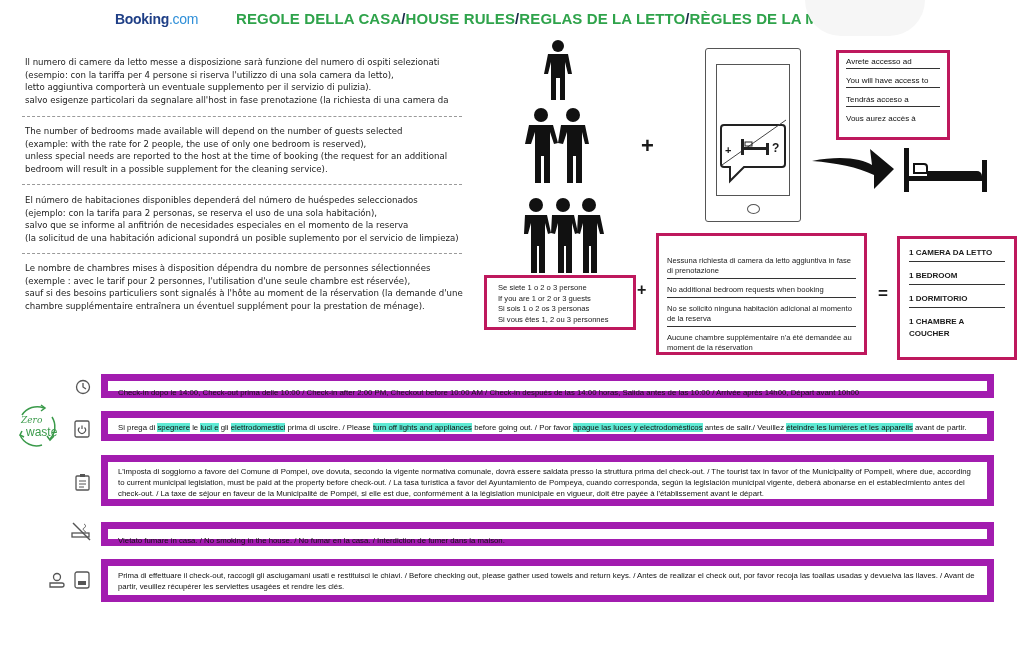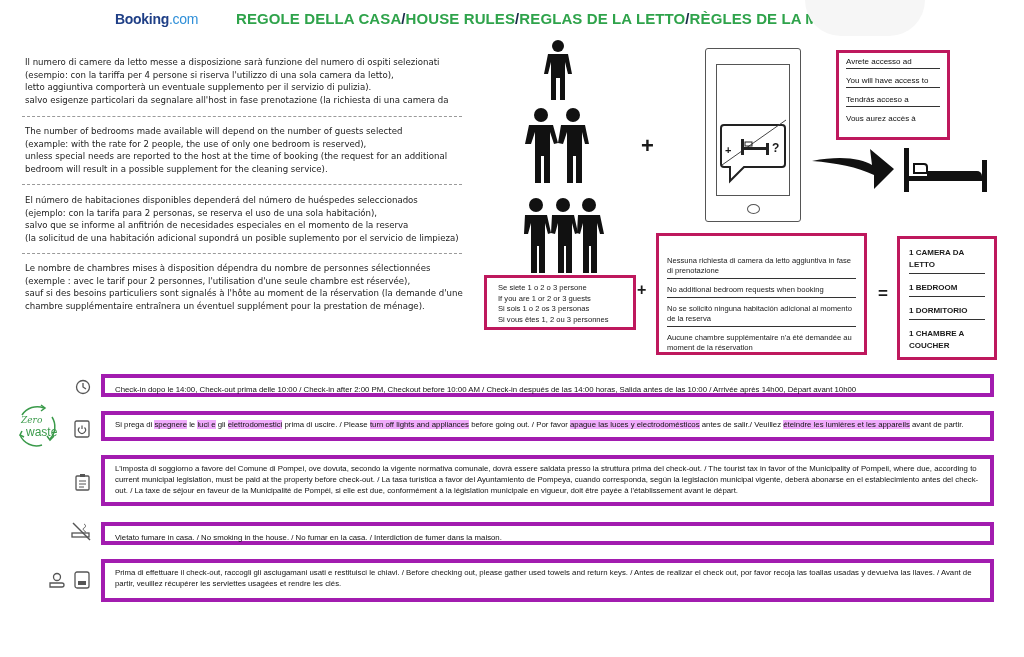--- a/index.html
+++ b/index.html
@@ -7,22 +7,22 @@
   .abs { position:absolute; }
   .logo { left:115px; top:11px; font-size:14px; font-weight:bold; letter-spacing:-0.3px; }
   .logo .b { color:#1f3f86; }
   .logo .c { color:#2f8fd8; font-weight:normal; }
   .title { left:236px; top:10px; font-size:15px; font-weight:bold; color:#2fa34b; letter-spacing:0.1px; }
   .title .sep { color:#1b2a4a; }
   .para { left:25px; width:440px; font-family:"DejaVu Sans", sans-serif; font-size:8.6px; line-height:12.6px; color:#222; }
   .hr { left:22px; width:440px; border-top:1px dashed #9a9a9a; height:0; }
   .box { border:3px solid #be185d; background:#fff; }
   .lbl { font-size:8px; color:#111; }
-  .rule-box { left:101px; width:893px; border:4px solid #a21caf; font-size:7.8px; line-height:11px; color:#111; padding:4px 10px; box-sizing:border-box; }
-  .hl { background:#f0abfc; }
+  .rule-box { left:101px; width:893px; border:7px solid #a21caf; font-size:7.8px; line-height:11px; color:#111; padding:4px 10px; box-sizing:border-box; }
+  .hl { background:#5eead4; }
   .line-item { border-bottom:1px solid #333; padding-bottom:2px; margin-bottom:8px; }
   svg { display:block; }
 </style>
 </head>
 <body>
 
 <div class="abs logo"><span class="b">Booking</span><span class="c">.com</span></div>
 <div class="abs title">
   <span>REGOLE DELLA CASA</span><span class="sep">/</span><span>HOUSE RULES</span><span class="sep">/</span><span>REGLAS DE LA LETTO</span><span class="sep">/</span><span>RÈGLES DE LA MAISON</span>
 </div>
@@ -128,21 +128,21 @@
 <div class="abs" style="left:637px;top:281px;font-size:16px;font-weight:bold;">+</div>
 
 <div class="abs box" style="left:656px;top:233px;width:211px;height:122px;padding:20px 8px;box-sizing:border-box;font-size:7.6px;line-height:10px;">
   <div class="line-item" style="margin-bottom:6px;">Nessuna richiesta di camera da letto aggiuntiva in fase di prenotazione</div>
   <div class="line-item" style="margin-bottom:6px;">No additional bedroom requests when booking</div>
   <div class="line-item" style="margin-bottom:6px;">No se solicitó ninguna habitación adicional al momento de la reserva</div>
   <div>Aucune chambre supplémentaire n'a été demandée au moment de la réservation</div>
 </div>
 <div class="abs" style="left:878px;top:284px;font-size:17px;font-weight:bold;">=</div>
 
-<div class="abs box" style="left:897px;top:236px;width:100px;height:124px;padding:8px 9px;box-sizing:border-box;font-size:8px;font-weight:bold;line-height:12px;">
+<div class="abs box" style="left:897px;top:236px;width:120px;height:124px;padding:8px 9px;box-sizing:border-box;font-size:8px;font-weight:bold;line-height:12px;">
   <div class="line-item" style="margin-bottom:8px;">1 CAMERA DA LETTO</div>
   <div class="line-item" style="margin-bottom:8px;">1 BEDROOM</div>
   <div class="line-item" style="margin-bottom:8px;">1 DORMITORIO</div>
   <div>1 CHAMBRE A COUCHER</div>
 </div>
 
 <div class="abs" style="left:14px;top:403px;width:44px;height:46px;">
   <svg width="44" height="46" viewBox="0 0 44 46">
     <g fill="none" stroke="#3a9a4a" stroke-width="1.5">
       <path d="M8 12 A18 18 0 0 1 30 5"></path>

